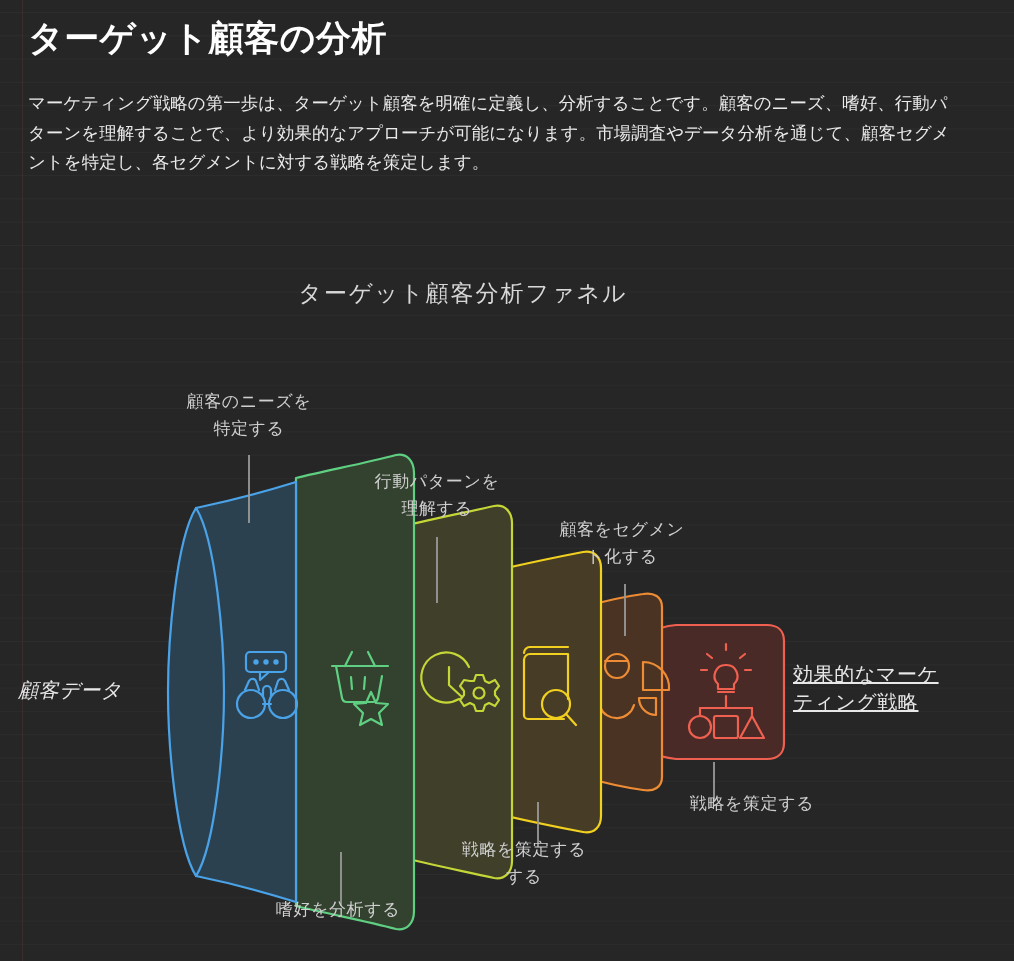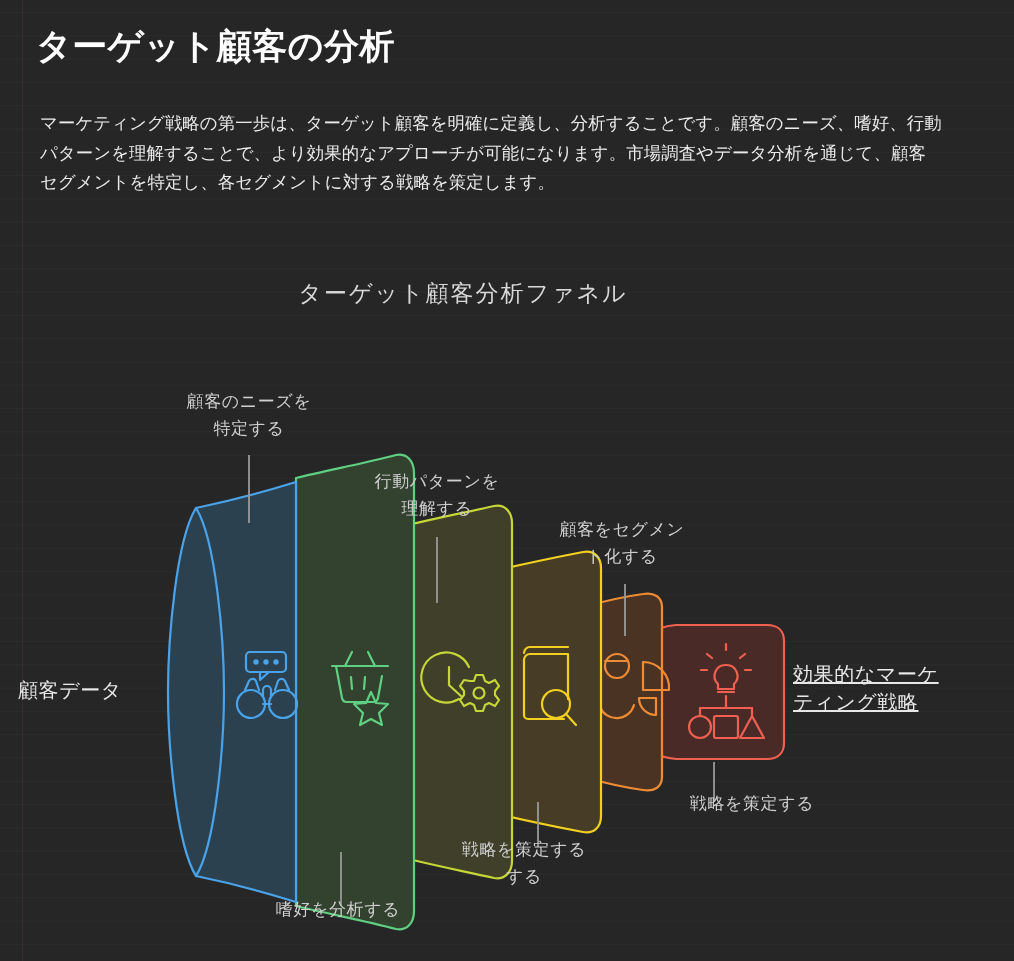--- a/index.html
+++ b/index.html
@@ -23,30 +23,30 @@
     background-position: 0 12px, 0 0;
   }
 
   
   .doc {
     position: absolute;
     left: 0; top: 0;
     width: 1014px;
   }
   .page-title {
-    margin: 8px;
+    margin: 0;
     padding: 13px 0 0 28px;
     font-size: 35px;
     line-height: 50px;
     font-weight: 700;
     letter-spacing: 0.5px;
     color: #ffffff;
   }
   .body-text {
-    margin: 12px;
+    margin: 0;
     padding: 26px 60px 0 28px;
     font-size: 17.4px;
     line-height: 29.5px;
     color: #eaeaea;
     letter-spacing: 0.1px;
   }
 
   
   .figure {
     position: absolute;
@@ -93,21 +93,21 @@
   .ann.a5 { left: 208px;  top: 656px; width: 260px; }
 
   .endlabel {
     position: absolute;
     font-size: 20px;
     line-height: 28px;
     color: #e8e8e8;
     letter-spacing: 0.6px;
     white-space: pre-line;
   }
-  .endlabel.left  { left: 18px;  top: 436px; width: 150px; text-align: left; }
+  .endlabel.left  { left: 18px;  top: 436px; width: 150px; text-align: left; font-style: italic; }
   .endlabel.right { left: 793px; top: 420px; width: 205px; text-align: left; text-decoration: underline; }
 </style>
 </head>
 <body>
 
 <div class="doc">
   <h1 class="page-title">ターゲット顧客の分析</h1>
   <p class="body-text">マーケティング戦略の第一歩は、ターゲット顧客を明確に定義し、分析することです。顧客のニーズ、嗜好、行動パターンを理解することで、より効果的なアプローチが可能になります。市場調査やデータ分析を通じて、顧客セグメントを特定し、各セグメントに対する戦略を策定します。</p>
 </div>
 

